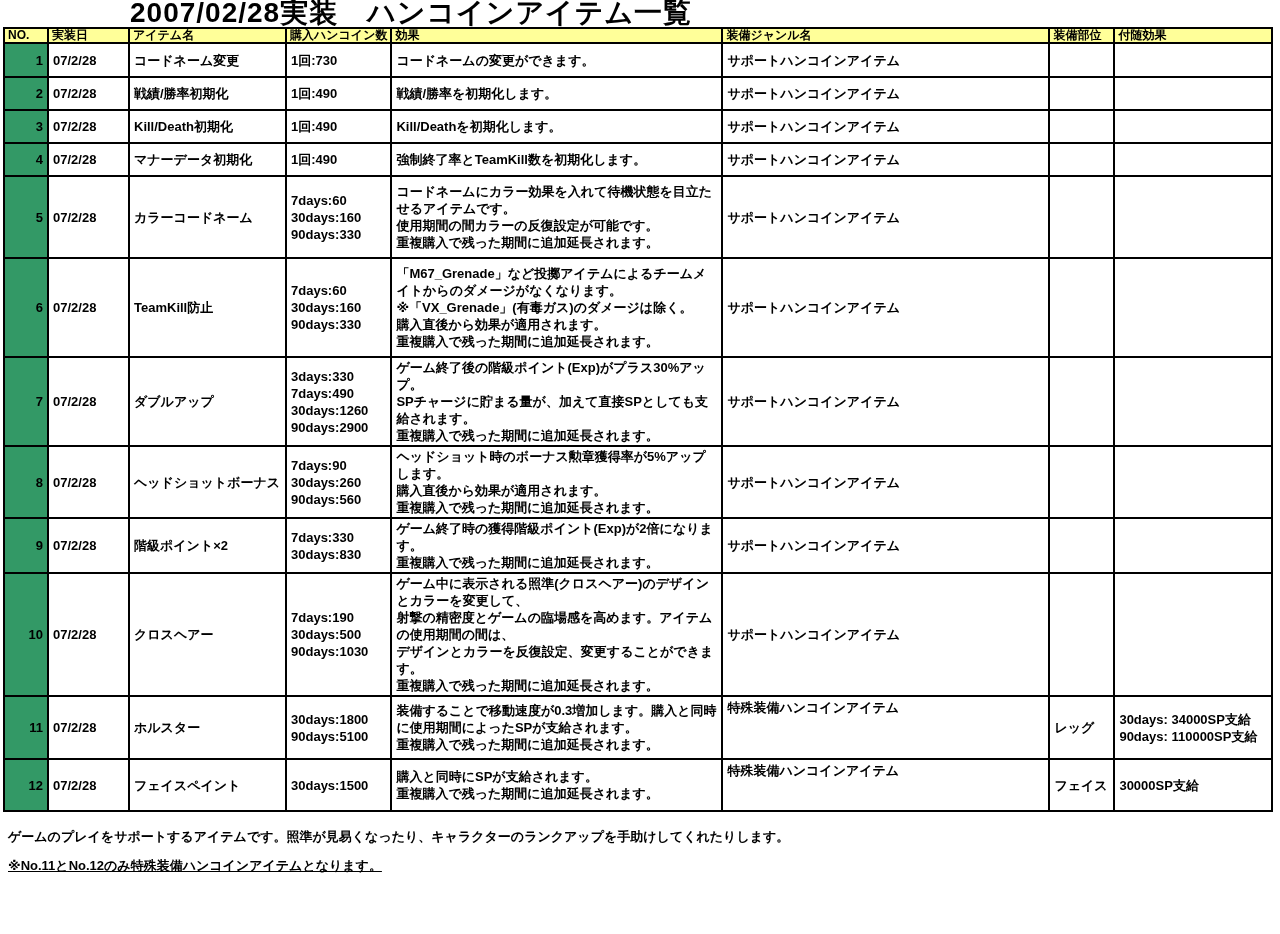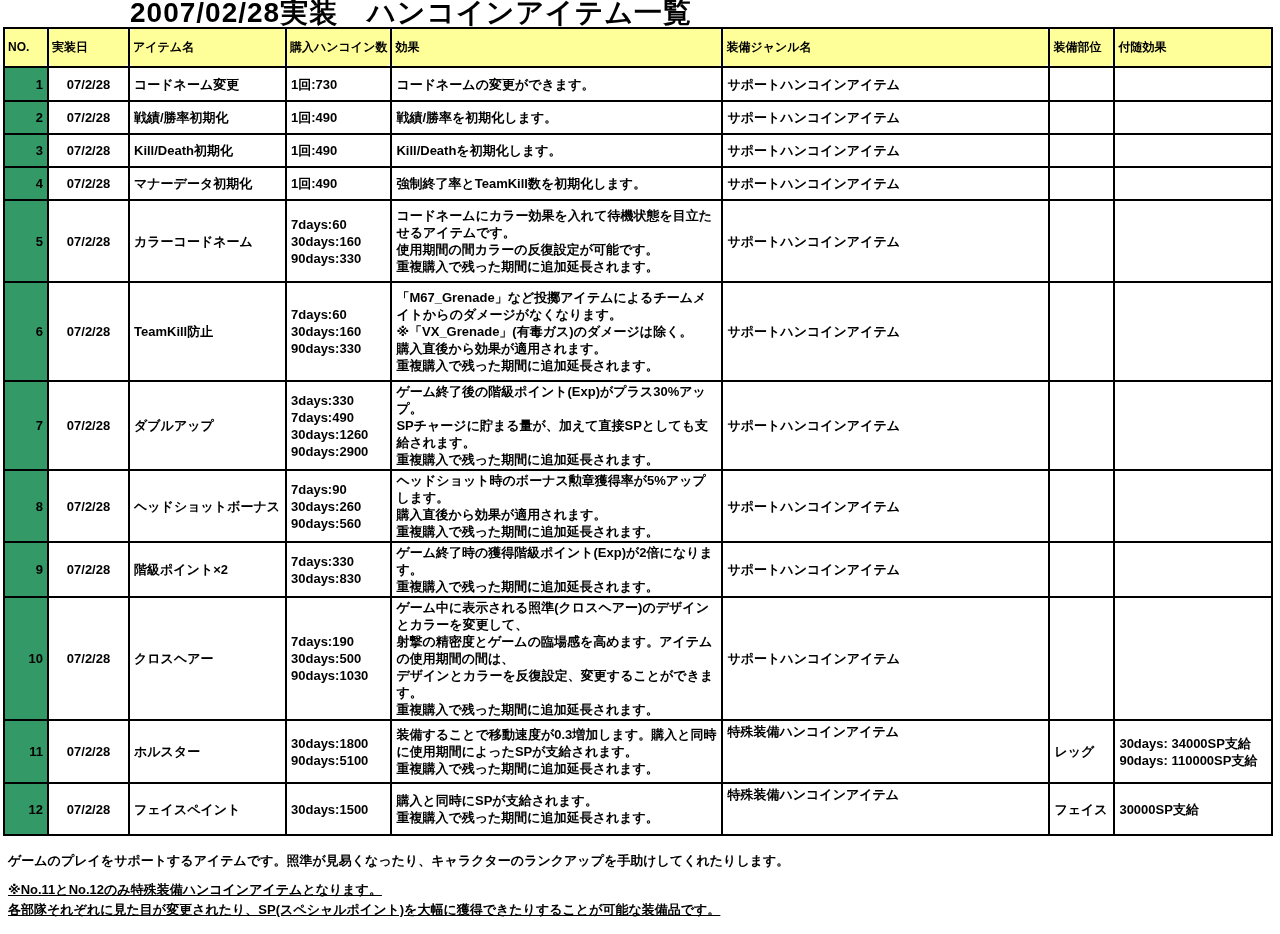--- a/index.html
+++ b/index.html
@@ -13,31 +13,31 @@
     margin:1px 0 2px 130px;line-height:24px;white-space:pre;
   }
   table.items{
     border-collapse:collapse;table-layout:fixed;margin-left:3px;
   }
   table.items th, table.items td{
     border:2px solid #000;overflow:hidden;box-sizing:border-box;
   }
   table.items th{
     background:#FFFF99;font-size:12px;font-weight:bold;text-align:left;
-    padding:12px 3px;height:14px;line-height:13px;white-space:nowrap;border-radius:7px;
+    padding:0 3px;height:14px;line-height:13px;white-space:nowrap;
   }
   table.items td{
     font-size:13px;font-weight:bold;vertical-align:middle;
     padding:1px 4px;line-height:17px;
   }
   td.col-no{
     background:#339966;text-align:right;font-weight:normal;
     font-size:14px;padding-right:5px;
   }
-  td.col-date{text-align:center;font-weight:normal;font-size:13px;white-space:nowrap;margin-left:10px;}
+  td.col-date{text-align:left;font-weight:normal;font-size:13px;white-space:nowrap;margin-left:10px;}
   td.col-name{white-space:nowrap;}
   td.col-price{white-space:pre-line;line-height:17px;margin-top:29px;}
   td.col-effect{
     vertical-align:top;white-space:pre-line;font-size:12.5px;
     line-height:16px;padding:0 3px;
   }
   td.col-genre{vertical-align:middle;}
   tbody tr:nth-child(n+11) td.col-genre{vertical-align:top;padding-top:2px;}
   td.col-part{white-space:nowrap;}
   td.col-extra{white-space:pre-line;line-height:17px;padding:0 3px;margin-top:8px;}
@@ -226,16 +226,15 @@
       </tr>
     </tbody>
 </table>
 
 <div class="notes">
   <div class="notes-support">
     <p>ゲームのプレイをサポートするアイテムです。照準が見易くなったり、キャラクターのランクアップを手助けしてくれたりします。</p>
   </div>
   <div class="notes-special">
     <p>※No.11とNo.12のみ特殊装備ハンコインアイテムとなります。</p>
-    <p>各部隊それぞれに見た目が変更されたり、SP(スペシャルポイント)を大幅に獲得できたりすることが可能な装備品です。</p>
 
   </div>
 </div>
 
 </body></html>

